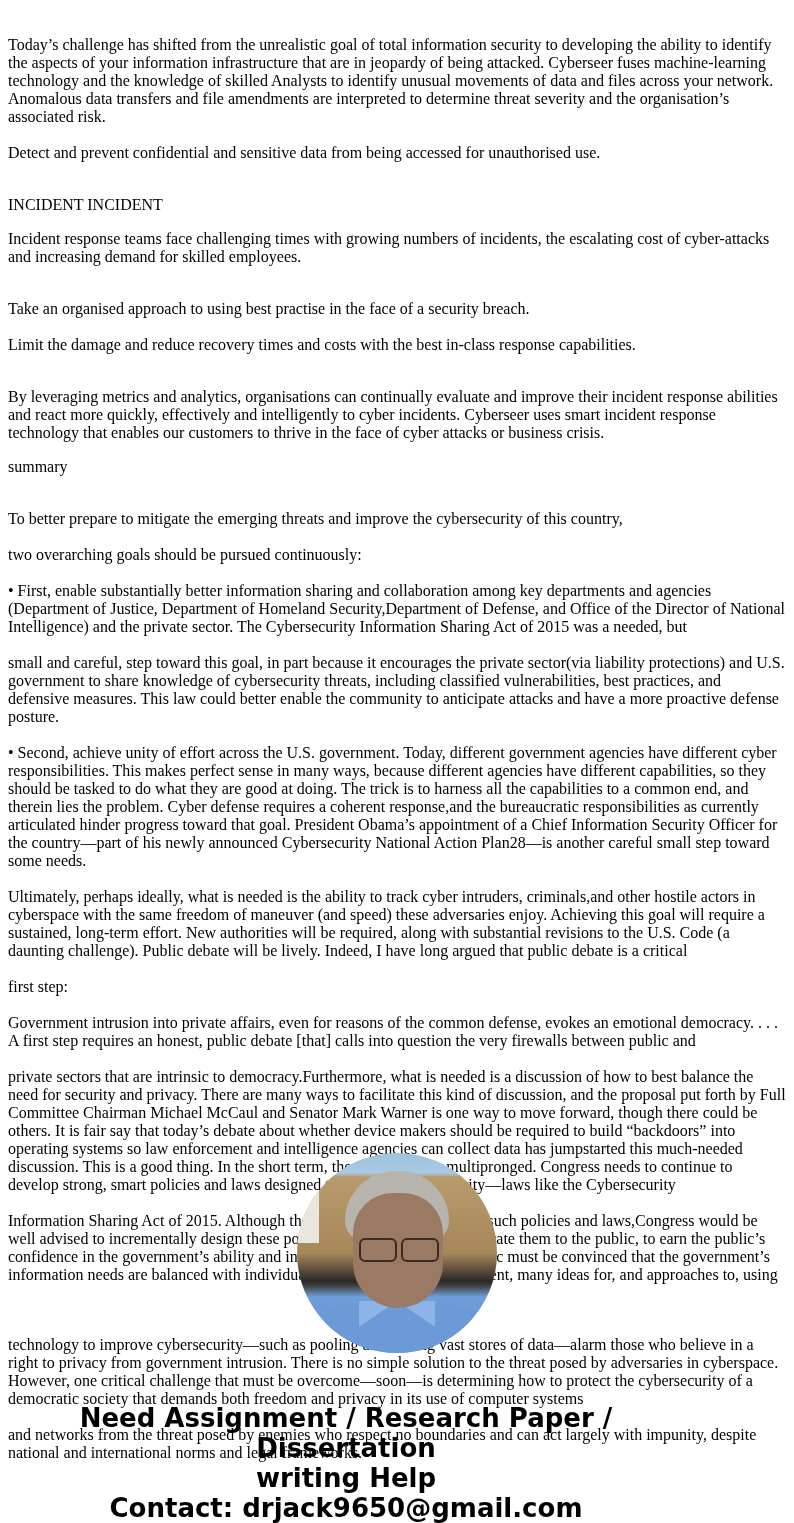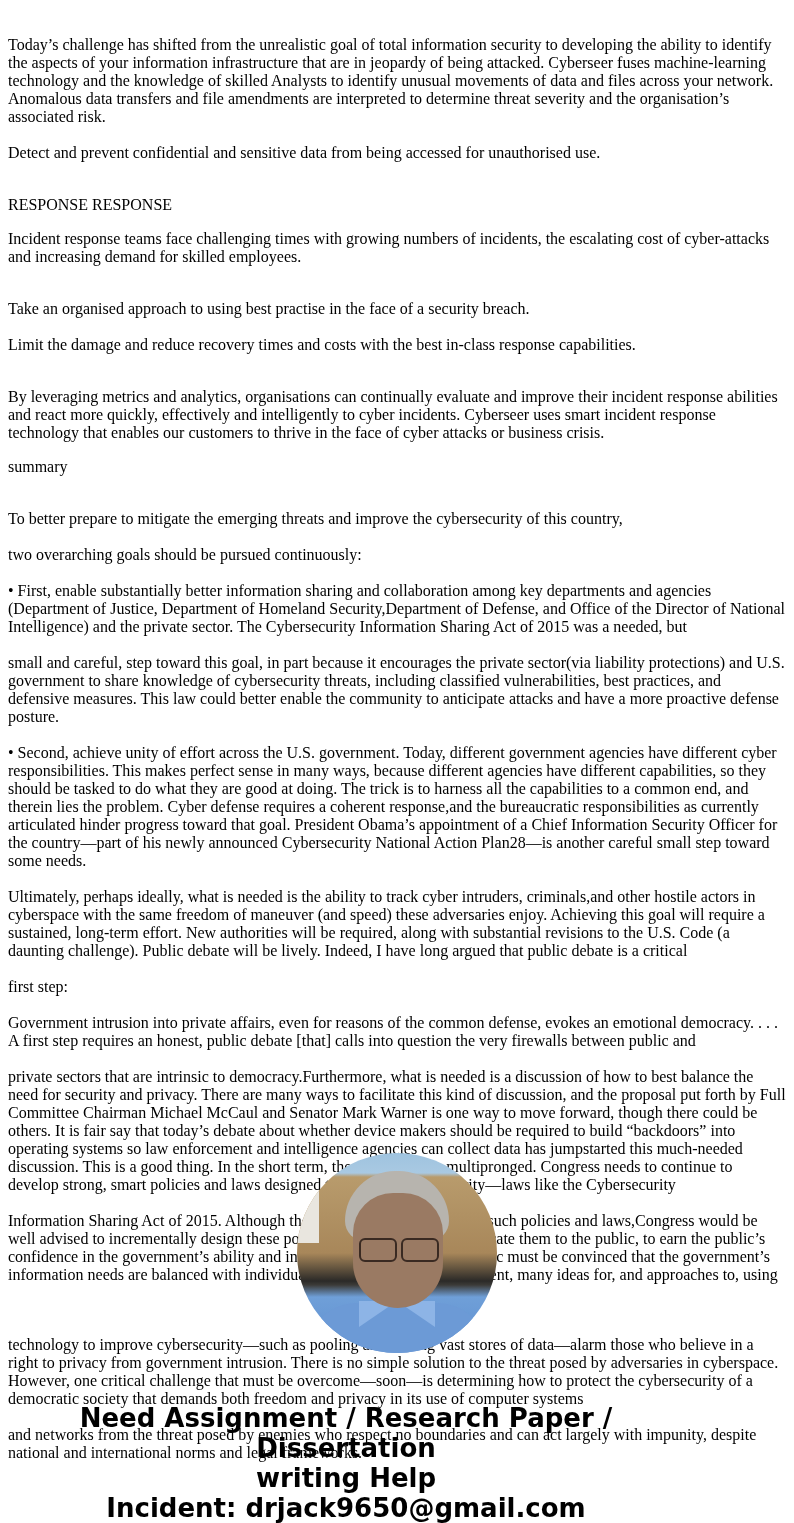--- a/index.html
+++ b/index.html
@@ -69,21 +69,21 @@
   </style>
 </head>
 <body>
 
 <div class="content">
   <p>
     <span class="line">Today’s challenge has shifted from the unrealistic goal of total information security to developing the ability to identify the aspects of your information infrastructure that are in jeopardy of being attacked. Cyberseer fuses machine-learning technology and the knowledge of skilled Analysts to identify unusual movements of data and files across your network. Anomalous data transfers and file amendments are interpreted to determine threat severity and the organisation’s associated risk.</span>
     <span class="line">Detect and prevent confidential and sensitive data from being accessed for unauthorised use.</span>
   </p>
 
-  <p>RESPONSE RESPONSE</p>
+  <p>INCIDENT INCIDENT</p>
 
   <p>Incident response teams face challenging times with growing numbers of incidents, the escalating cost of cyber-attacks and increasing demand for skilled employees.</p>
 
   <p>
     <span class="line">Take an organised approach to using best practise in the face of a security breach.</span>
     <span class="line">Limit the damage and reduce recovery times and costs with the best in-class response capabilities.</span>
   </p>
 
   <p>By leveraging metrics and analytics, organisations can continually evaluate and improve their incident response abilities and react more quickly, effectively and intelligently to cyber incidents. Cyberseer uses smart incident response technology that enables our customers to thrive in the face of cyber attacks or business crisis.</p>
 
@@ -115,14 +115,14 @@
   <div class="collar-r"></div>
   <div class="hair"></div>
   <div class="face"></div>
   <div class="glasses-l"></div>
   <div class="glasses-r"></div>
 </div>
 
 <div class="promo">
   <span>Need Assignment / Research Paper / Dissertation</span>
   <span>writing Help</span>
-  <span>Incident: drjack9650@gmail.com</span>
+  <span>Contact: drjack9650@gmail.com</span>
 </div>
 
 </body></html>

